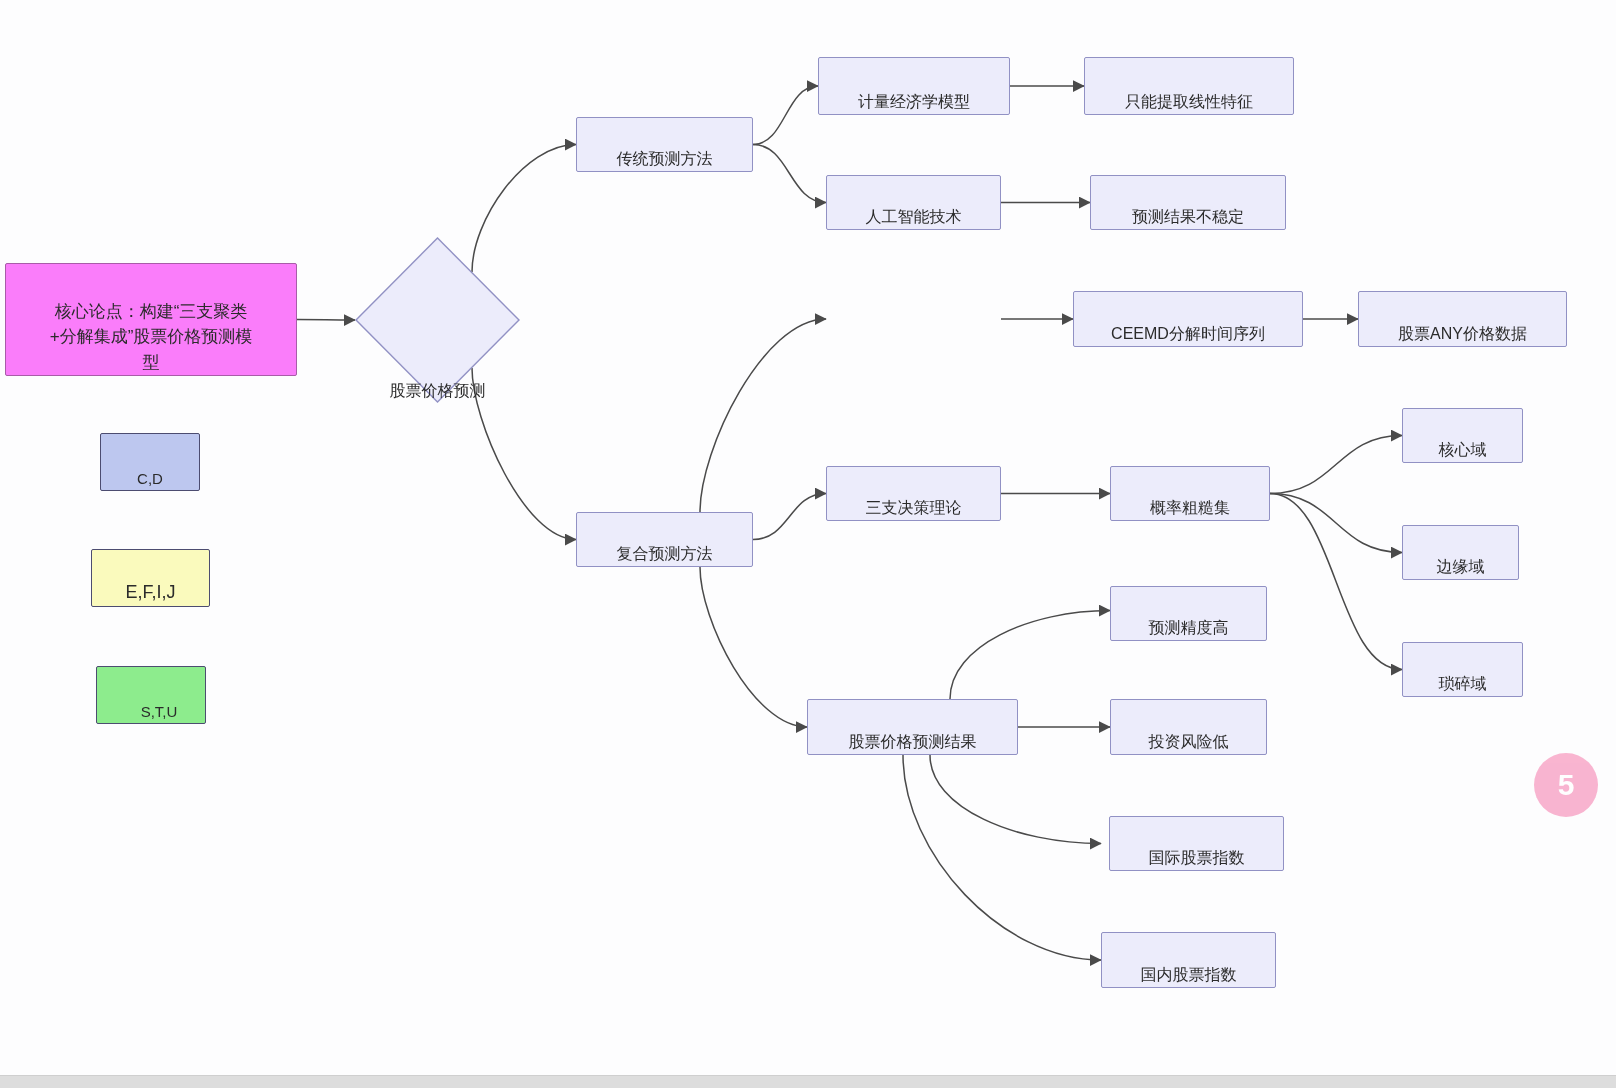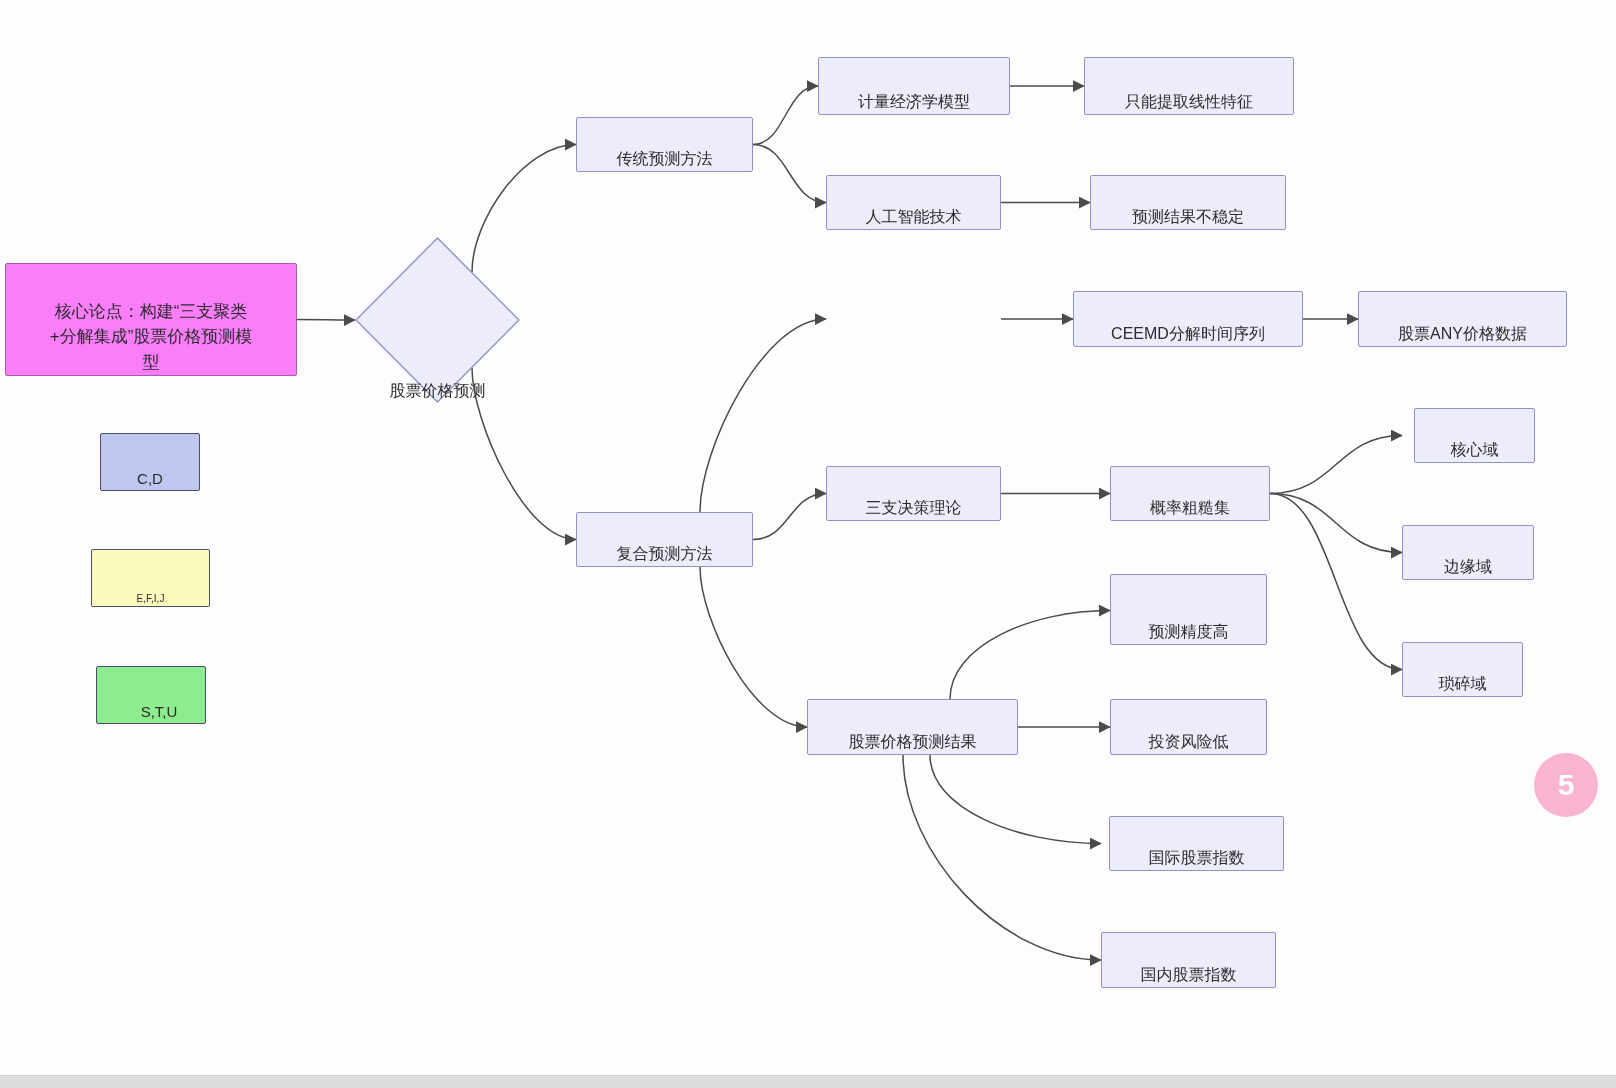--- a/index.html
+++ b/index.html
@@ -145,48 +145,48 @@
       </div>
       <div class="node rect" style="left: 1358px; top: 291px; width: 209px; height: 56px;">
         <span class="label">股票ANY价格数据</span>
       </div>
       <div class="node rect" style="left: 826px; top: 466px; width: 175px; height: 55px;">
         <span class="label">三支决策理论</span>
       </div>
       <div class="node rect" style="left: 1110px; top: 466px; width: 160px; height: 55px;">
         <span class="label">概率粗糙集</span>
       </div>
-      <div class="node rect" style="left: 1402px; top: 408px; width: 121px; height: 55px; margin-left: 12px;">
+      <div class="node rect" style="left: 1402px; top: 408px; width: 121px; height: 55px;">
         <span class="label">核心域</span>
       </div>
-      <div class="node rect" style="left: 1402px; top: 525px; width: 132px; height: 55px;">
+      <div class="node rect" style="left: 1402px; top: 525px; width: 117px; height: 55px;">
         <span class="label">边缘域</span>
       </div>
       <div class="node rect" style="left: 1402px; top: 642px; width: 121px; height: 55px;">
         <span class="label">琐碎域</span>
       </div>
       <div class="node rect" style="left: 807px; top: 699px; width: 211px; height: 56px;">
         <span class="label">股票价格预测结果</span>
       </div>
-      <div class="node rect" style="left: 1110px; top: 574px; width: 157px; height: 71px;">
+      <div class="node rect" style="left: 1110px; top: 586px; width: 157px; height: 55px;">
         <span class="label">预测精度高</span>
       </div>
       <div class="node rect" style="left: 1110px; top: 699px; width: 157px; height: 56px;">
         <span class="label">投资风险低</span>
       </div>
       <div class="node rect" style="left: 1101px; top: 816px; width: 175px; height: 55px; margin-left: 8px;">
         <span class="label">国际股票指数</span>
       </div>
       <div class="node rect" style="left: 1101px; top: 932px; width: 175px; height: 56px;">
         <span class="label">国内股票指数</span>
       </div>
       <div class="node rect" style="left: 100px; top: 433px; width: 100px; height: 58px; font-size: 15px; background: rgb(189, 199, 239); border-color: rgb(76, 76, 112);">
         <span class="label">C,D</span>
       </div>
-      <div class="node rect" style="left: 91px; top: 549px; width: 119px; height: 58px; font-size: 10px; background: rgb(250, 250, 189); border-color: rgb(76, 76, 112);">
+      <div class="node rect" style="left: 91px; top: 549px; width: 119px; height: 58px; font-size: 18px; background: rgb(250, 250, 189); border-color: rgb(76, 76, 112);">
         <span class="label">E,F,I,J</span>
       </div>
       <div class="node rect" style="left: 96px; top: 666px; width: 110px; height: 58px; font-size: 15px; background: rgb(141, 236, 141); border-color: rgb(76, 76, 112); padding-left: 26px;">
         <span class="label">S,T,U</span>
       </div>
     </div>
 
   <div class="floating-badge" style="background: rgb(248, 168, 200);">
     <span>5</span>
   </div>

